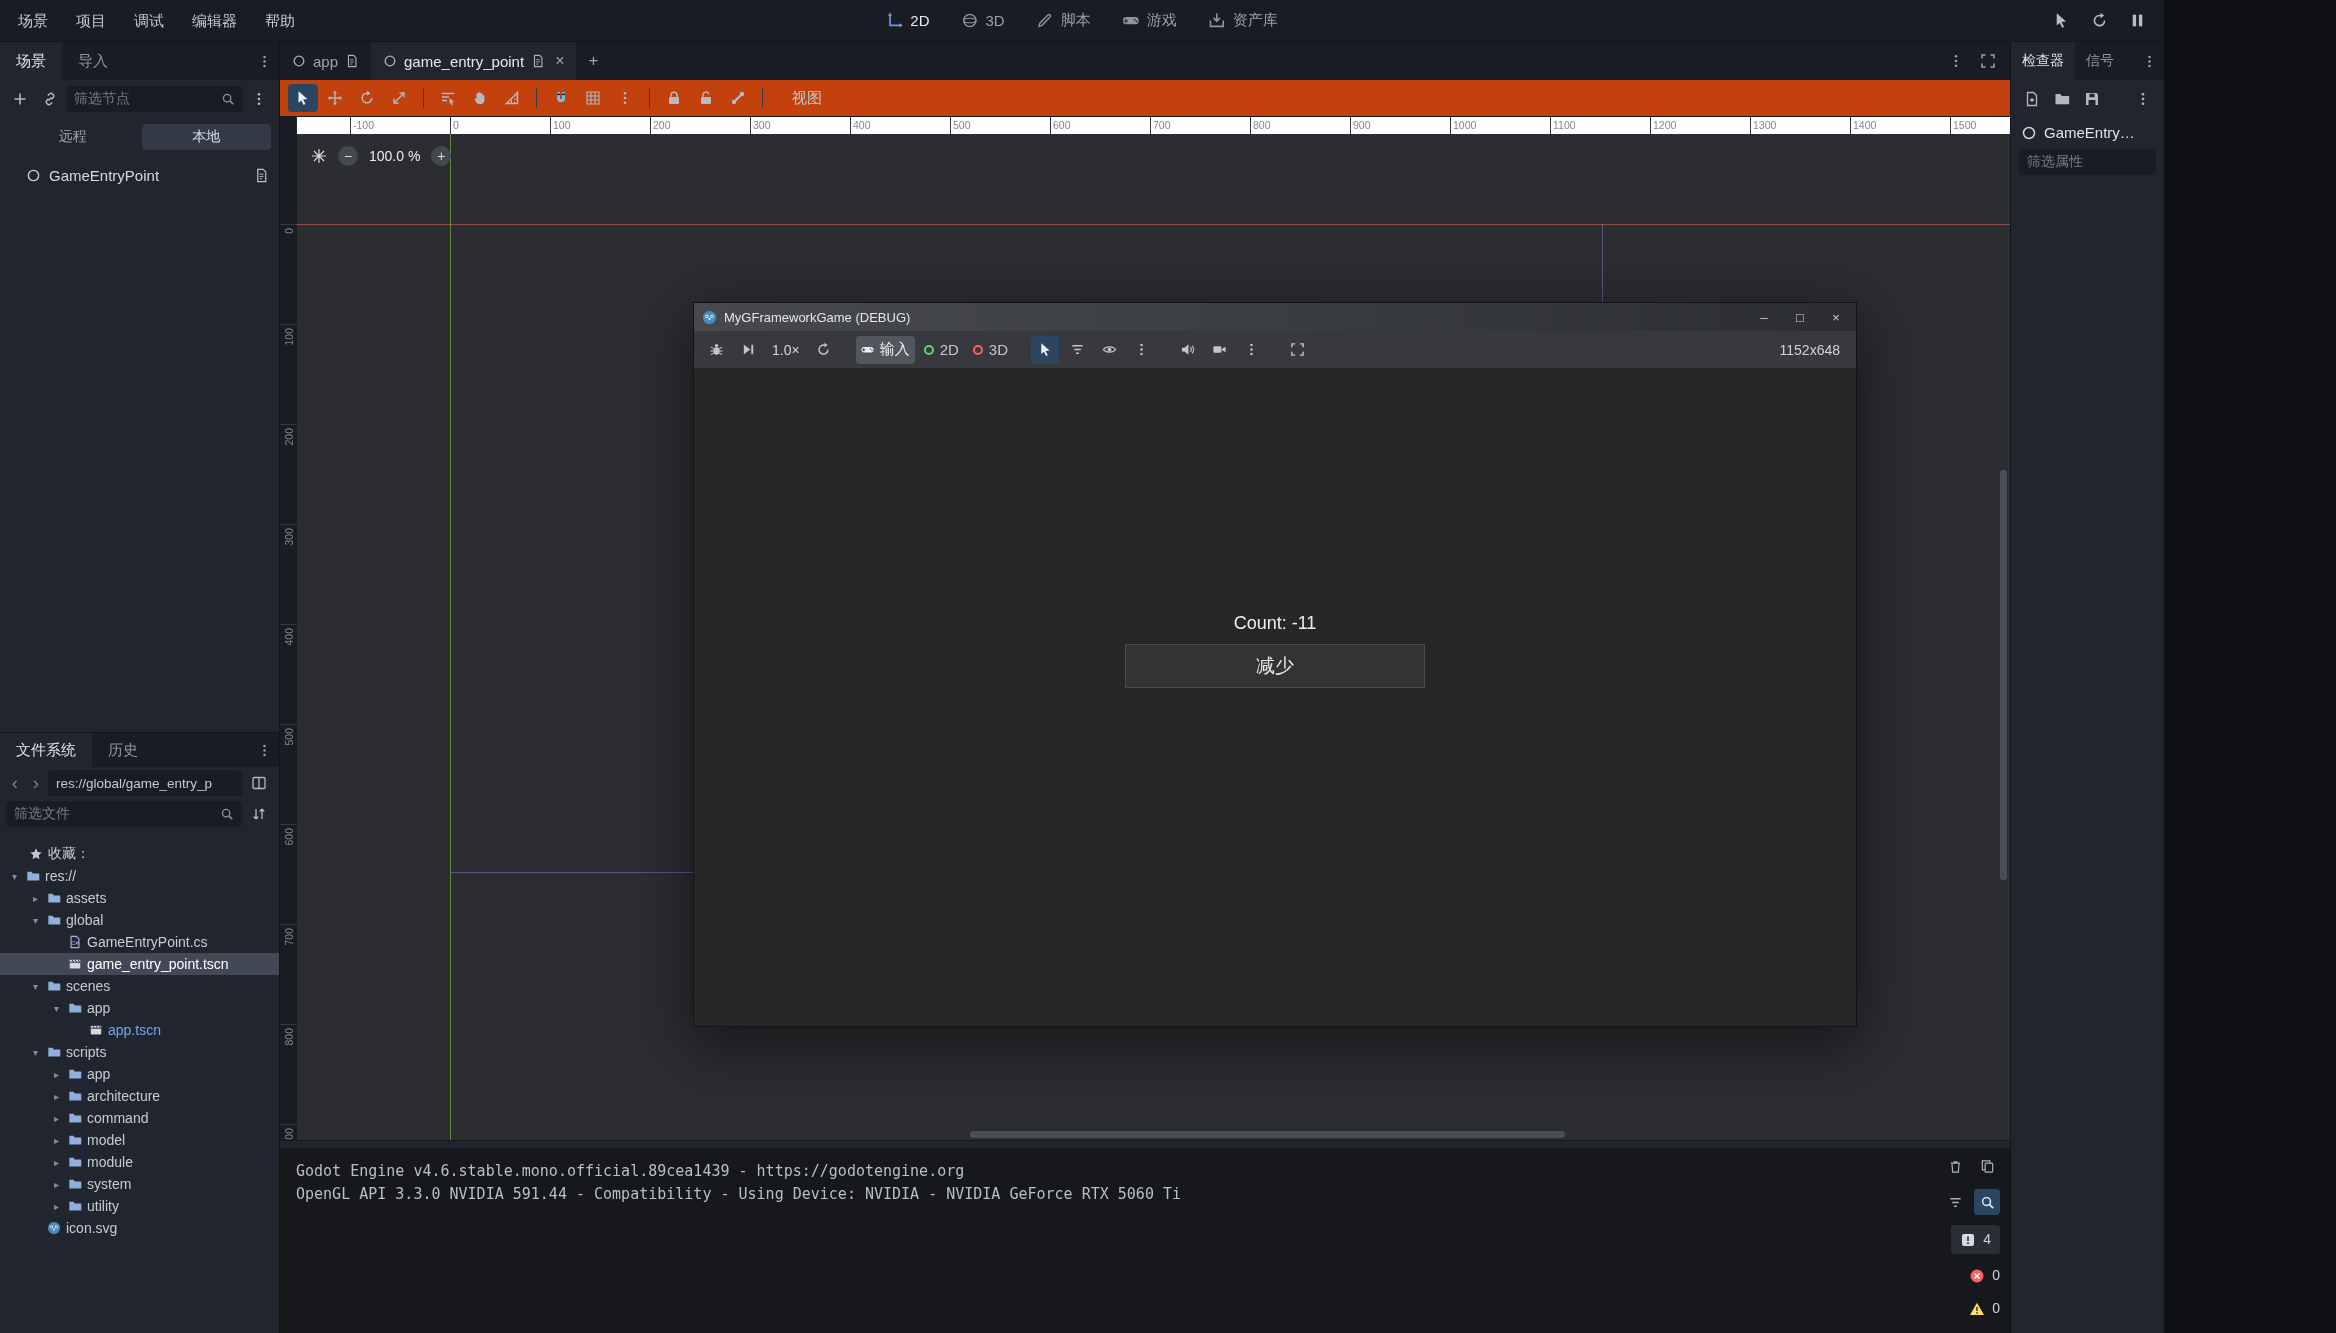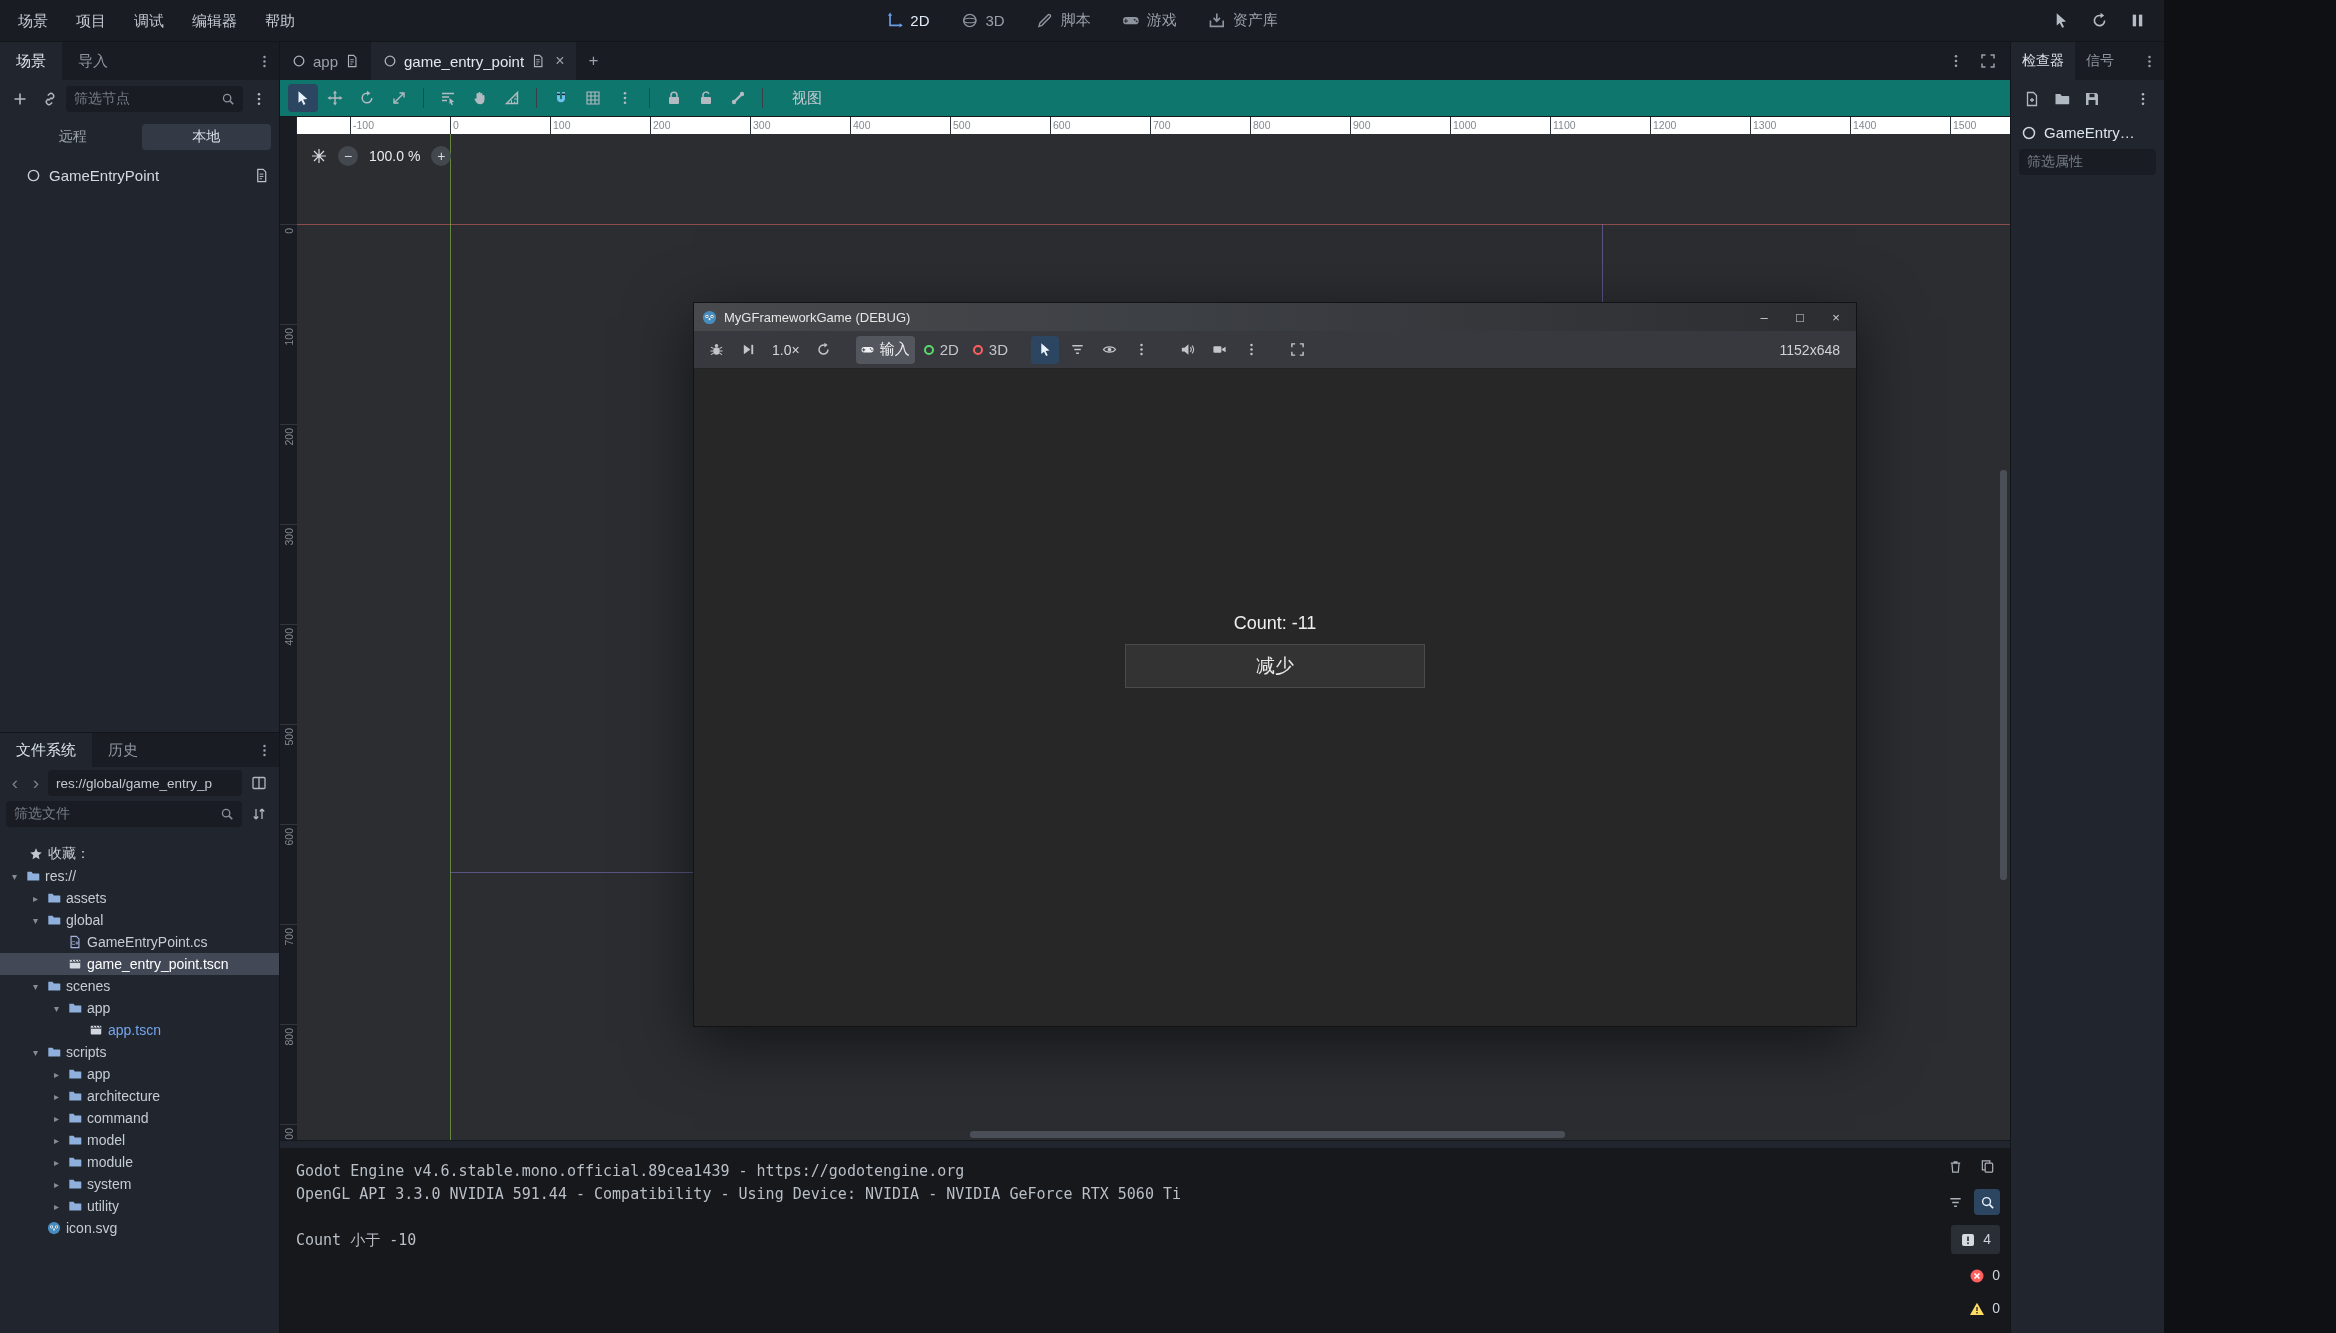--- a/index.html
+++ b/index.html
@@ -68,21 +68,21 @@
   .main{position:absolute;left:280px;top:42px;right:154px;bottom:0;display:flex;flex-direction:column;}
   .scenetab-row{height:38px;background:#191c22;display:flex;align-items:stretch;flex:none;}
   .scene-tab{display:flex;align-items:center;gap:7px;padding:0 12px;color:#9aa1ab;font-size:15px;}
   .scene-tab.active{background:#21262e;color:#e2e8ef;}
   .scene-tab [data-icon]{font-size:14px;color:#aab1ba;}
   .tab-close{font-size:16px;color:#9aa1ab;margin-left:3px;}
   .tab-plus{width:34px;display:flex;align-items:center;justify-content:center;color:#9aa1ab;font-size:17px;}
   .tabrow-right{margin-left:auto;display:flex;align-items:center;gap:4px;padding-right:8px;}
   .tabrow-right .icon-btn{color:#9aa1ab;}
 
-  .main-toolbar{height:37px;background:#0f766e;border-bottom:1px solid #15181d;display:flex;align-items:center;padding:0 8px;flex:none;}
+  .main-toolbar{height:37px;background:#c2410c;border-bottom:1px solid #15181d;display:flex;align-items:center;padding:0 8px;flex:none;}
   #tool-strip{display:flex;align-items:center;gap:2px;}
   .tb-btn{width:30px;height:28px;display:flex;align-items:center;justify-content:center;color:#b4bac2;font-size:16px;border-radius:4px;}
   .tb-btn.active{background:#2c4662;color:#eaf2fc;}
   .tb-btn.accent{color:#6fc0e8;}
   .tb-sep{width:1px;height:20px;background:#3a4049;margin:0 7px;}
   .view-menu{margin-left:12px;display:flex;align-items:center;gap:6px;padding:0 10px;height:28px;color:#c3c9d1;font-size:15px;border-radius:4px;}
 
   .ruler-row{height:17px;display:flex;flex:none;}
   .ruler-corner{width:17px;background:#191c22;border-right:1px solid #23272e;flex:none;}
   .h-ruler{flex:1;position:relative;background:#ffffff;overflow:hidden;}
@@ -925,21 +925,20 @@
         <div class="vscroll"></div>
       </div>
     </div>
 
     <div class="panel-gap"></div>
 
     <div class="output-panel">
       <div class="out-line">Godot Engine v4.6.stable.mono.official.89cea1439 - https://godotengine.org</div>
       <div class="out-line">OpenGL API 3.3.0 NVIDIA 591.44 - Compatibility - Using Device: NVIDIA - NVIDIA GeForce RTX 5060 Ti</div>
       <div class="out-line"></div>
-      <div class="out-line">Count 小于 -10</div>
       <div class="out-controls">
         <div class="oc-row">
           <span class="oc-btn">
               <span data-icon="trash">
                 <svg viewBox="0 0 16 16">
                   <path d="M3 4.5 h10 M6.5 4.5 V3 h3 v1.5" stroke="currentColor" stroke-width="1.3" fill="none"></path>
                   <path d="M4.2 4.5 L5 14 h6 l.8-9.5" fill="none" stroke="currentColor" stroke-width="1.3"></path>
                 </svg>
               </span>
             </span>

